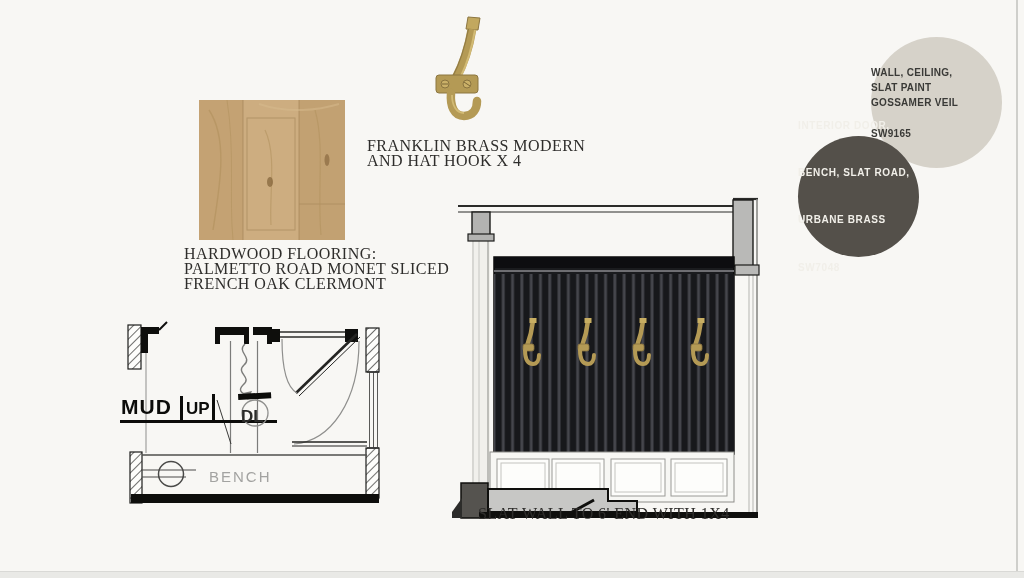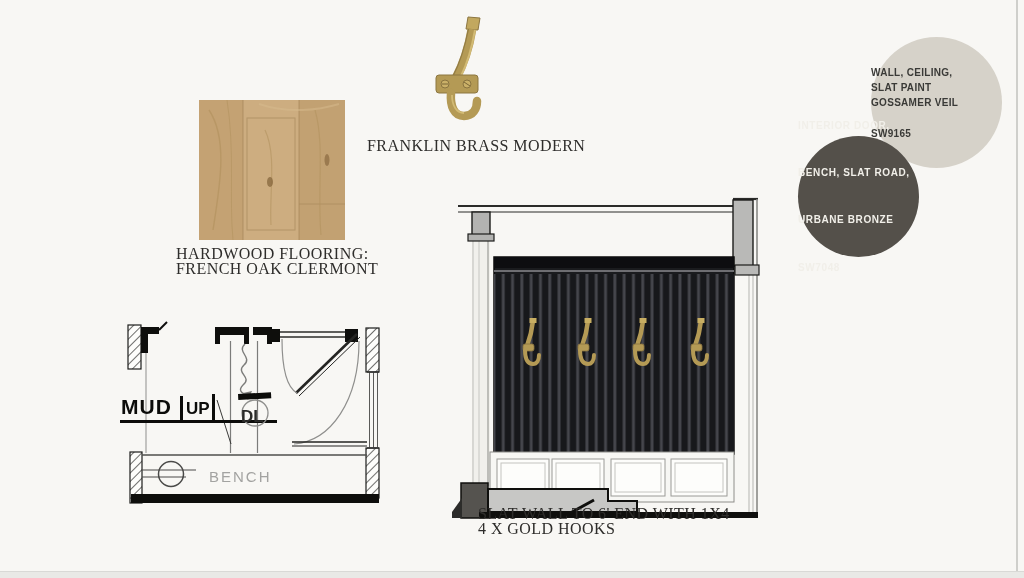--- a/index.html
+++ b/index.html
@@ -44,52 +44,54 @@
     <rect x="48" y="18" width="48" height="112" fill="none" stroke="#a98a5d" stroke-width="1" opacity="0.7"></rect>
     <line x1="100" y1="104" x2="146" y2="104" stroke="#a98a5d" stroke-width="1" opacity="0.7"></line>
     <path d="M10,10 C30,40 20,90 14,130" stroke="#b3935f" stroke-width="1.4" fill="none" opacity="0.7"></path>
     <path d="M28,0 C36,50 30,100 34,140" stroke="#b3935f" stroke-width="1" fill="none" opacity="0.6"></path>
     <path d="M66,30 C78,55 70,95 72,125" stroke="#b3935f" stroke-width="1.2" fill="none" opacity="0.6"></path>
     <ellipse cx="71" cy="82" rx="3" ry="5" fill="#8a6a40" opacity="0.8"></ellipse>
     <path d="M116,10 C126,45 118,90 122,135" stroke="#b3935f" stroke-width="1.2" fill="none" opacity="0.6"></path>
     <ellipse cx="128" cy="60" rx="2.5" ry="6" fill="#8a6a40" opacity="0.7"></ellipse>
     <path d="M60,4 C90,14 120,10 140,4" stroke="#d8bc8e" stroke-width="2" fill="none" opacity="0.5"></path>
   </svg>
-  <div class="caption" style="left:176px; top:246px; width:200px;">
+  <div class="caption" style="left:184px; top:246px; width:200px;">
     <div>HARDWOOD FLOORING:</div>
+    <div>PALMETTO ROAD MONET SLICED</div>
     <div>FRENCH OAK CLERMONT</div>
   </div>
 
   <svg class="hook-img" viewBox="0 0 55 110" width="55" height="112">
     <polygon points="33,0 45,1 43,13 31,12" fill="#c2a85f" stroke="#8c7640" stroke-width="1"></polygon>
     <path d="M37,12 C34,30 29,46 21,61" stroke="#b49a55" stroke-width="9" fill="none"></path>
     <path d="M40,13 C37,30 33,45 26,59" stroke="#d9c27c" stroke-width="2" fill="none" opacity="0.8"></path>
     <path d="M33.5,12 C30,29 26,44 18,59" stroke="#8a7440" stroke-width="1.2" fill="none" opacity="0.8"></path>
     <rect x="1" y="58" width="42" height="18" rx="3" fill="#b49a55" stroke="#8c7640" stroke-width="1"></rect>
     <circle cx="10" cy="67" r="4" fill="#cab068" stroke="#8a7440" stroke-width="1"></circle>
     <circle cx="32" cy="67" r="4" fill="#cab068" stroke="#8a7440" stroke-width="1"></circle>
     <line x1="7" y1="67" x2="13" y2="67" stroke="#7a6636" stroke-width="1"></line>
     <line x1="29" y1="65" x2="35" y2="69" stroke="#7a6636" stroke-width="1"></line>
     <path d="M16,76 C15,89 19,99 29,99 C38,99 42,92 42,84" stroke="#b49a55" stroke-width="8.5" fill="none" stroke-linecap="round"></path>
     <path d="M17,78 C17,88 21,96 29,96" stroke="#d9c27c" stroke-width="1.8" fill="none" opacity="0.8"></path>
   </svg>
   <div class="caption" style="left:367px; top:138px; width:200px; font-family:'Liberation Serif',serif;">
     <div>FRANKLIN BRASS MODERN</div>
+    <div>AND HAT HOOK X 4</div>
   </div>
 
   <div class="paint-circle pc-light">
     <div>WALL, CEILING,</div>
     <div>SLAT PAINT</div>
     <div>GOSSAMER VEIL</div>
     <div style="margin-top:16px;">SW9165</div>
   </div>
   <div class="paint-circle pc-dark">
     <div>INTERIOR DOOR,</div>
     <div>BENCH, SLAT ROAD,</div>
-    <div>URBANE BRONZE</div>
+    <div>URBANE BRASS</div>
     <div style="margin-top:1px;">SW7048</div>
   </div>
 
   <svg class="plan-svg" viewBox="118 318 277 192" width="277" height="192">
     <defs>
       <pattern id="hatch" width="6" height="6" patternUnits="userSpaceOnUse" patternTransform="rotate(45)">
         <rect width="6" height="6" fill="#fdfdfb"></rect>
         <line x1="0" y1="0" x2="0" y2="6" stroke="#4a4a48" stroke-width="1.6"></line>
       </pattern>
     </defs>
@@ -205,18 +207,17 @@
     </g>
 
     <rect x="461" y="483" width="27" height="35" fill="#55534f" stroke="#0f0f0d" stroke-width="1.5"></rect>
     <polygon points="452,512 462,498 462,518 452,518" fill="#2c2c2a"></polygon>
     <polygon points="488,489 608,489 608,501 637,501 637,512 488,512" fill="#c7c7c5" stroke="#0f0f0d" stroke-width="2"></polygon>
     <rect x="479" y="512" width="279" height="6" fill="#0f0f0d"></rect>
     <line x1="563" y1="517" x2="594" y2="500" stroke="#0f0f0d" stroke-width="3"></line>
   </svg>
   <div class="caption" style="left:478px; top:506px; width:300px; font-family:Liberation Serif, serif;">
     <div>SLAT WALL TO 6' END WITH 1X4</div>
-    <div>4 X GOLD HOOKS</div>
   </div>
 
   <div class="edge-right"></div>
   <div class="edge-bottom"></div>
 </div>
 
 </body></html>

